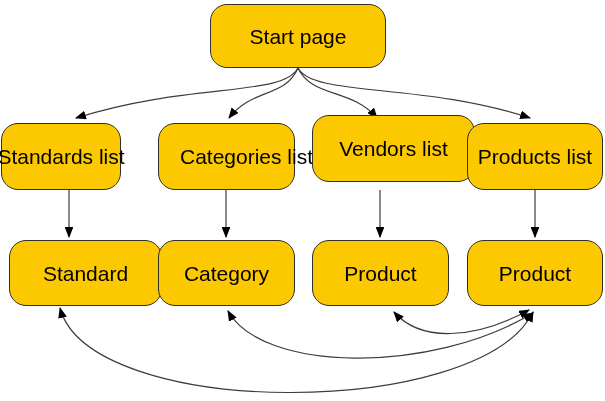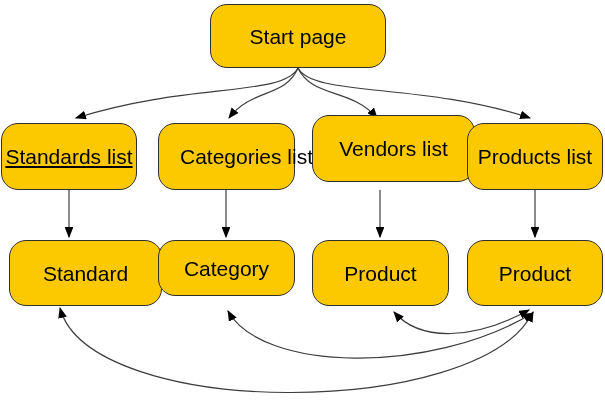--- a/index.html
+++ b/index.html
@@ -24,26 +24,26 @@
     position:absolute;
     box-sizing:border-box;
     background:var(--node-fill);
     border:1.5px solid var(--node-border);
     border-radius:17px;
     display:flex;align-items:center;justify-content:center;
     color:var(--text);
     font-size:21px;line-height:1;white-space:nowrap;
   }
   .n-start     {left:210px;top:4px;  width:176px;height:64px;align-items:center;}
-  .n-standards {left:1px;  top:123px;width:136px;height:67px;text-decoration:underline;}
+  .n-standards {left:1px;  top:123px;width:120px;height:67px;}
   .n-categories{left:158px;top:123px;width:137px;height:67px;padding-left:40px;}
   .n-vendors   {left:312px;top:115px;width:163px;height:67px;}
   .n-products  {left:467px;top:123px;width:136px;height:67px;}
   .n-standard  {left:9px;  top:240px;width:153px;height:66px;}
-  .n-category  {left:158px;top:240px;width:137px;height:56px;}
+  .n-category  {left:158px;top:240px;width:137px;height:66px;}
   .n-vendor    {left:312px;top:240px;width:137px;height:66px;}
   .n-product   {left:467px;top:240px;width:136px;height:66px;}
 </style>
 </head>
 <body>
 
 <div class="stage">
 
   <svg class="edges" width="605" height="401" viewBox="0 0 605 401" aria-hidden="true">
     <defs>

